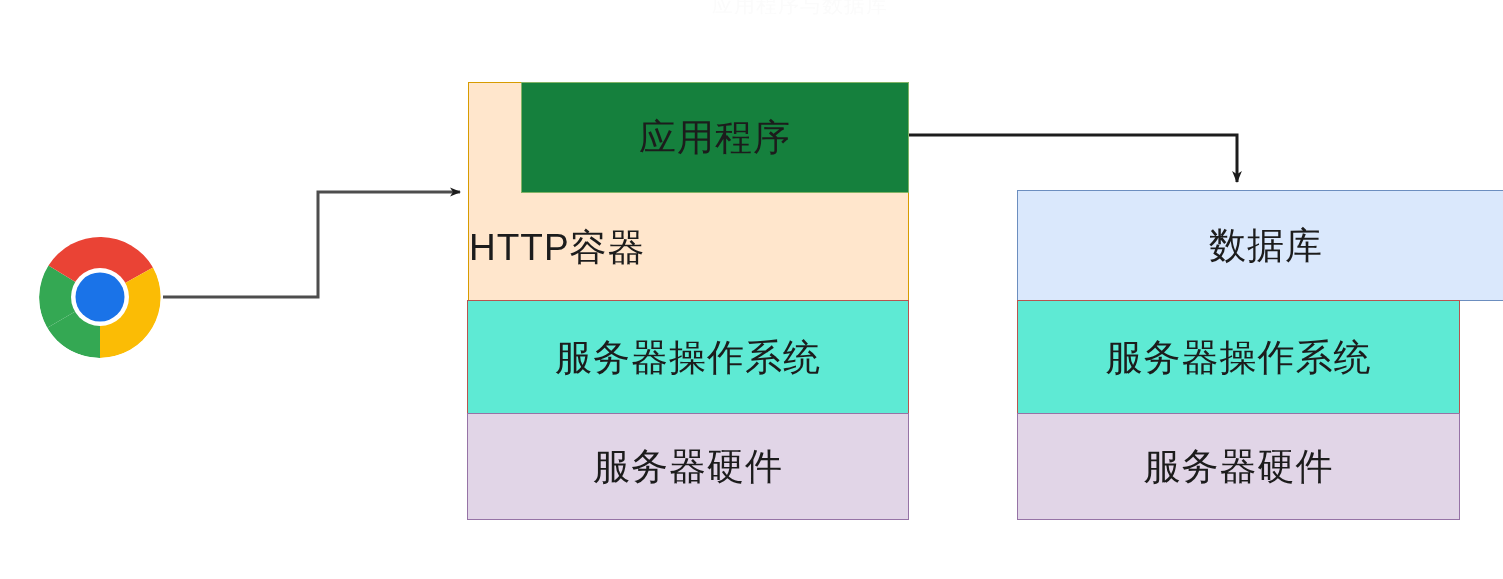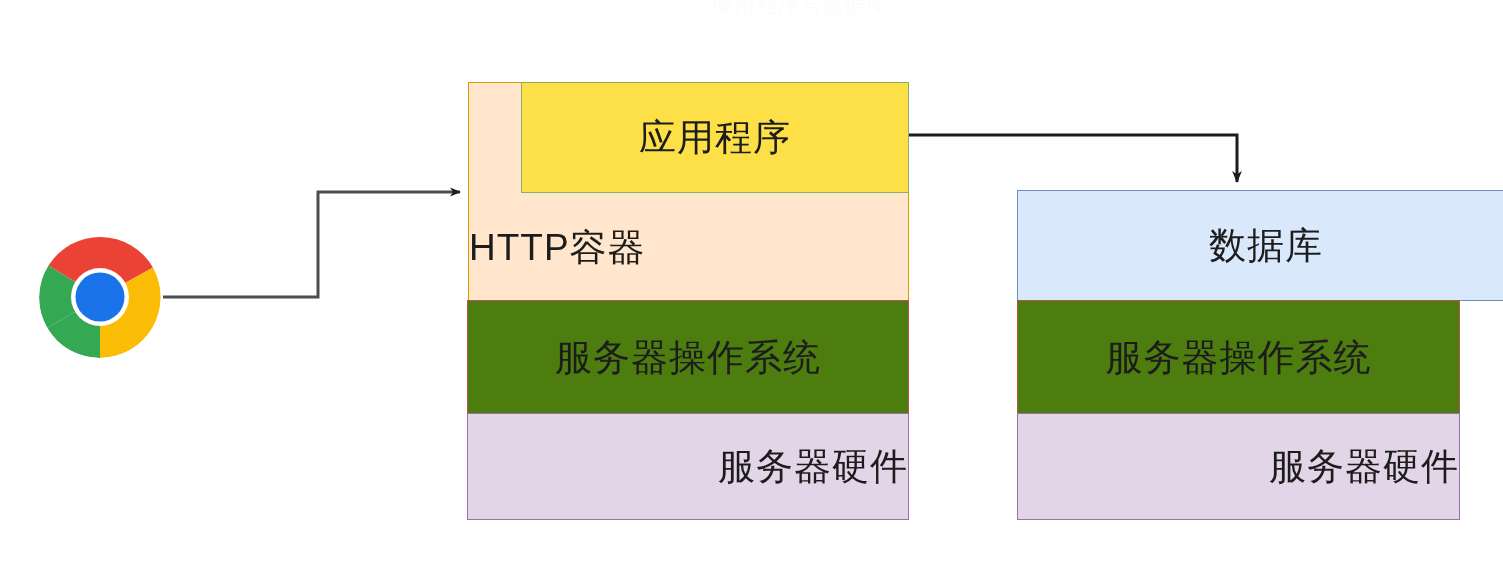--- a/index.html
+++ b/index.html
@@ -28,24 +28,24 @@
     font-size: 37px;
     letter-spacing: 1px;
     color: #1c1c1c;
     white-space: nowrap;
   }
   .box-label {
     line-height: 1;
   }
 
   
-  .fill-green  { background: #fde047; border: 1.5px solid #82b366; }
+  .fill-green  { background: #15803d; border: 1.5px solid #82b366; }
   .fill-orange { background: #ffe6cc; border: 1.5px solid #d79b00; }
-  .fill-pink   { background: #4d7c0f; border: 1.5px solid #b85450; }
-  .fill-purple { background: #e1d5e7; border: 1.5px solid #9673a6; justify-content: flex-end; }
+  .fill-pink   { background: #5eead4; border: 1.5px solid #b85450; }
+  .fill-purple { background: #e1d5e7; border: 1.5px solid #9673a6; }
   .fill-blue   { background: #dae8fc; border: 1.5px solid #6c8ebf; }
 
   
   #http-container { left: 468px;  top: 82px;  width: 441px; height: 219px; }
   #app-box        { left: 521px;  top: 82px;  width: 388px; height: 111px; }
   #left-os-box    { left: 467px;  top: 300px; width: 442px; height: 114px; }
   #left-hw-box    { left: 467px;  top: 413px; width: 442px; height: 107px; }
 
   
   #http-container .box-label {

